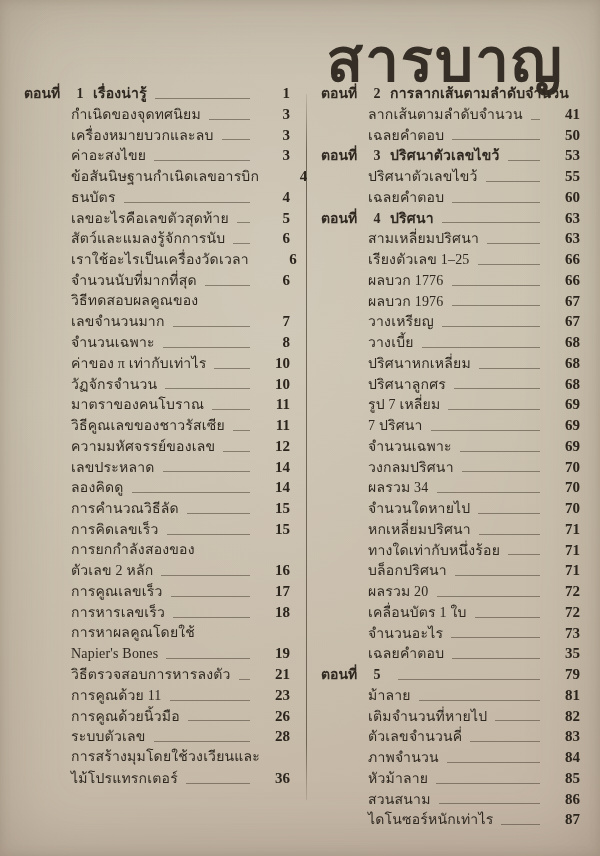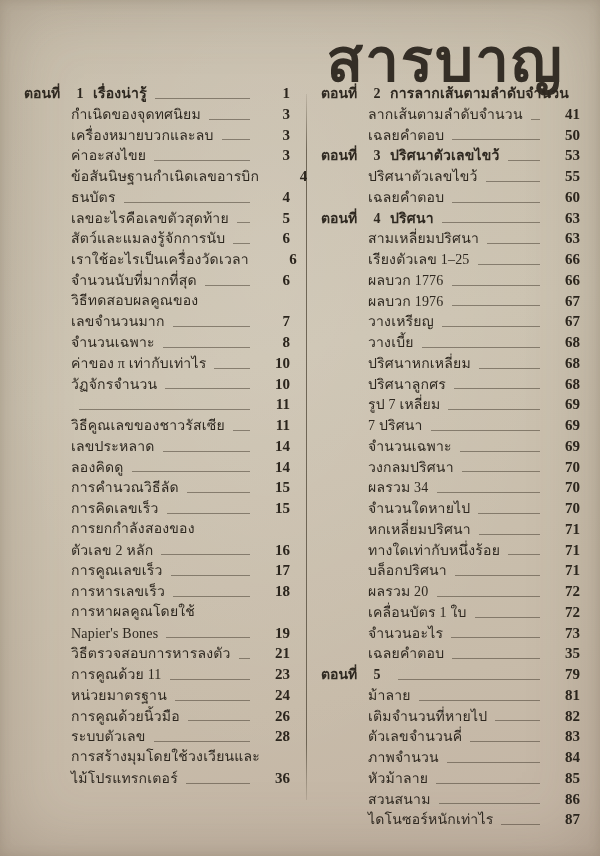--- a/index.html
+++ b/index.html
@@ -144,28 +144,35 @@
         <span class="page-num">10</span>
       </div>
       <div class="toc-row item">
         <span class="indent"></span>
         <span class="entry-title">วัฏจักรจำนวน</span>
         <span class="leader-line"></span>
         <span class="page-num">10</span>
       </div>
       <div class="toc-row item">
         <span class="indent"></span>
+        <span class="entry-title">มาตราของคนโบราณ</span>
         <span class="leader-line"></span>
         <span class="page-num">11</span>
       </div>
       <div class="toc-row item">
         <span class="indent"></span>
         <span class="entry-title">วิธีคูณเลขของชาวรัสเซีย</span>
         <span class="leader-line"></span>
         <span class="page-num">11</span>
+      </div>
+      <div class="toc-row item">
+        <span class="indent"></span>
+        <span class="entry-title">ความมหัศจรรย์ของเลข</span>
+        <span class="leader-line"></span>
+        <span class="page-num">12</span>
       </div>
       <div class="toc-row item">
         <span class="indent"></span>
         <span class="entry-title">เลขประหลาด</span>
         <span class="leader-line"></span>
         <span class="page-num">14</span>
       </div>
       <div class="toc-row item">
         <span class="indent"></span>
         <span class="entry-title">ลองคิดดู</span>
@@ -222,26 +229,20 @@
         <span class="indent"></span>
         <span class="entry-title">วิธีตรวจสอบการหารลงตัว</span>
         <span class="leader-line"></span>
         <span class="page-num">21</span>
       </div>
       <div class="toc-row item">
         <span class="indent"></span>
         <span class="entry-title">การคูณด้วย 11</span>
         <span class="leader-line"></span>
         <span class="page-num">23</span>
-      </div>
-      <div class="toc-row item">
-        <span class="indent"></span>
-        <span class="entry-title">หน่วยมาตรฐาน</span>
-        <span class="leader-line"></span>
-        <span class="page-num">24</span>
       </div>
       <div class="toc-row item">
         <span class="indent"></span>
         <span class="entry-title">การคูณด้วยนิ้วมือ</span>
         <span class="leader-line"></span>
         <span class="page-num">26</span>
       </div>
       <div class="toc-row item">
         <span class="indent"></span>
         <span class="entry-title">ระบบตัวเลข</span>

